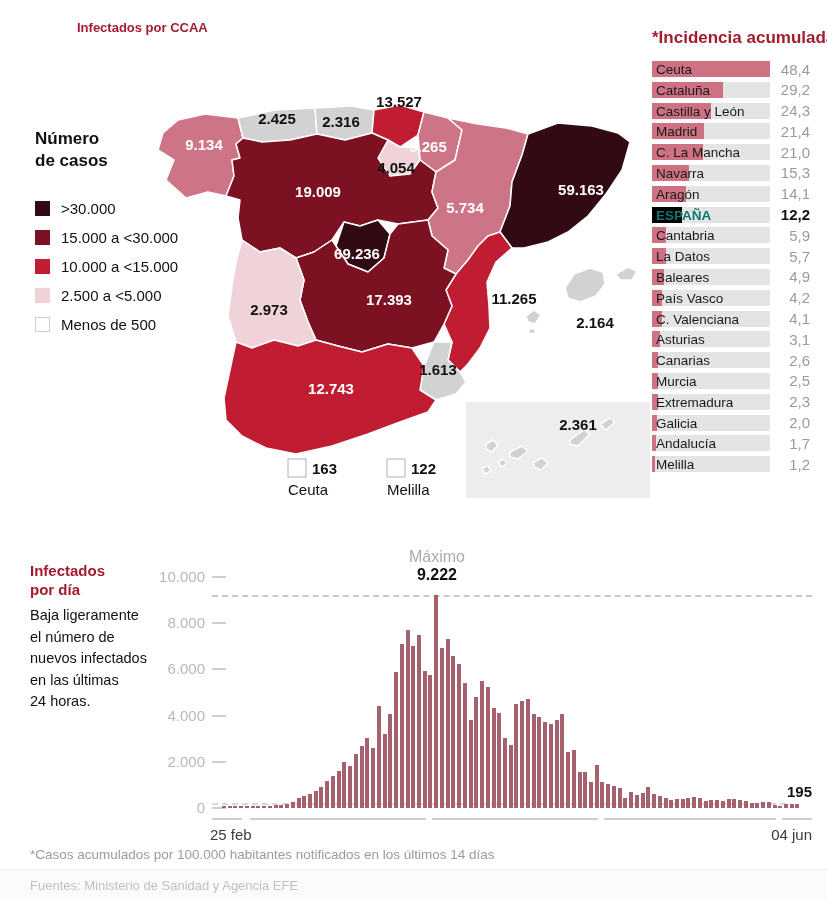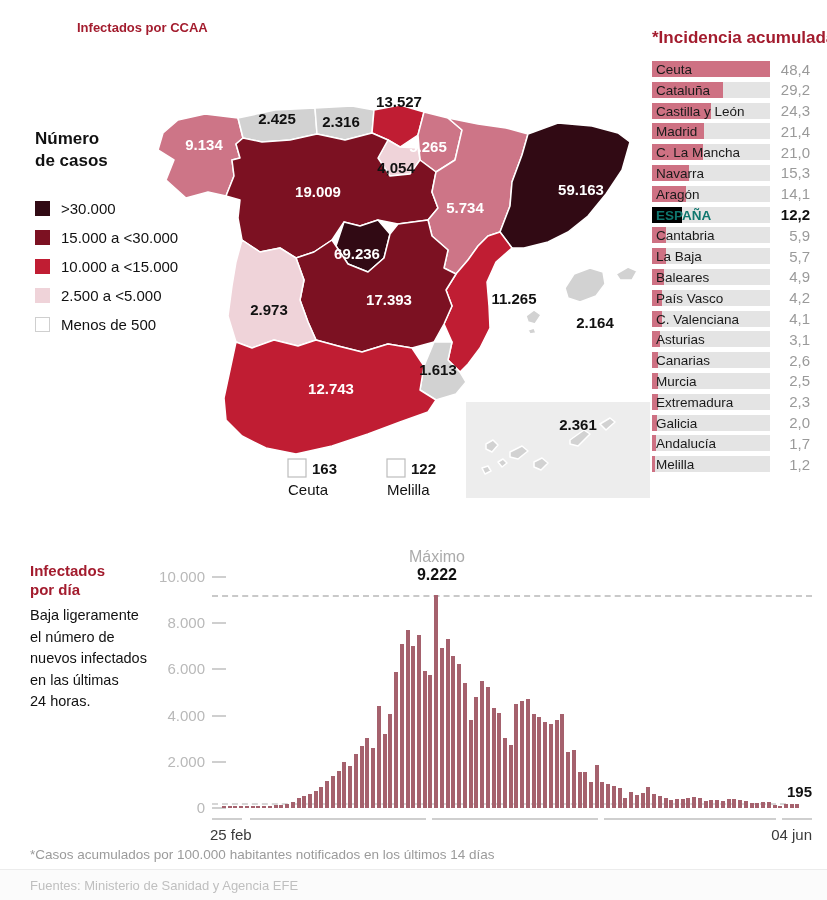--- a/index.html
+++ b/index.html
@@ -208,21 +208,21 @@
         <div class="inc-row">
           <div class="inc-track">
             <div class="inc-fill" style="width: 12.2%;"></div>
             <span class="inc-name">Cantabria</span>
           </div>
           <span class="inc-val">5,9</span>
         </div>
         <div class="inc-row">
           <div class="inc-track">
             <div class="inc-fill" style="width: 11.8%;"></div>
-            <span class="inc-name">La Baja</span>
+            <span class="inc-name">La Datos</span>
           </div>
           <span class="inc-val">5,7</span>
         </div>
         <div class="inc-row">
           <div class="inc-track">
             <div class="inc-fill" style="width: 10.1%;"></div>
             <span class="inc-name">Baleares</span>
           </div>
           <span class="inc-val">4,9</span>
         </div>

